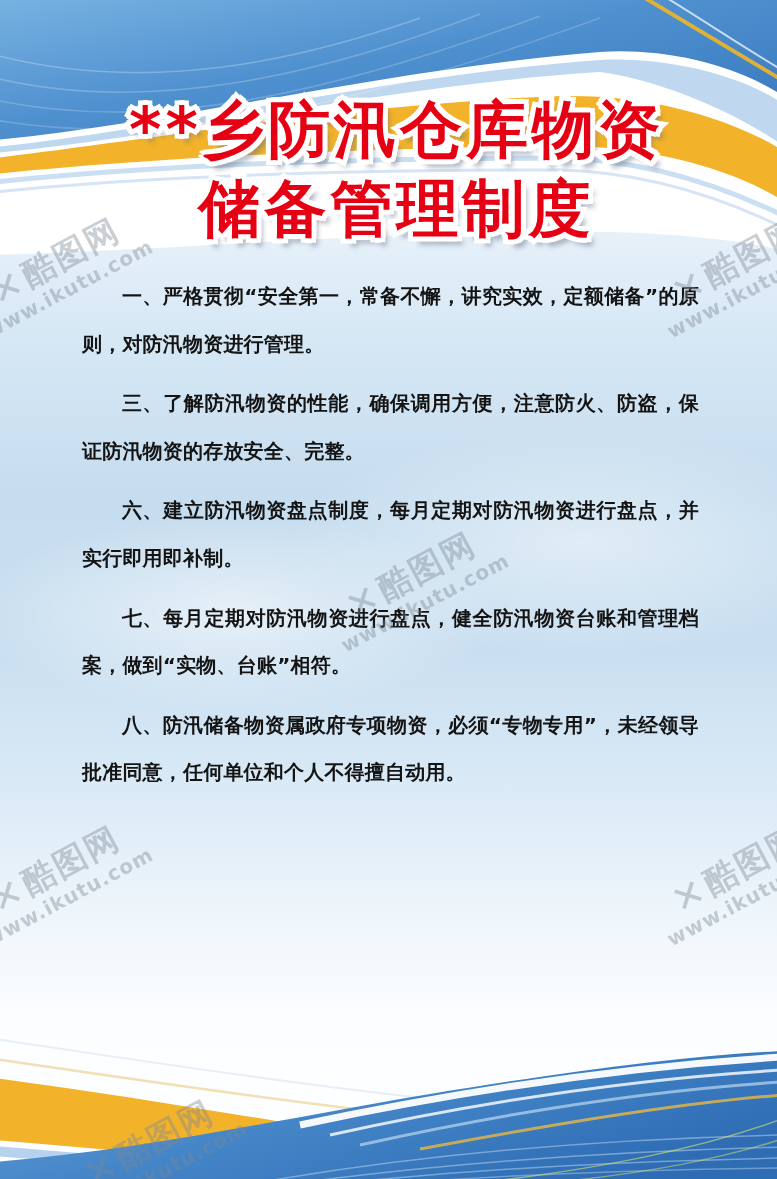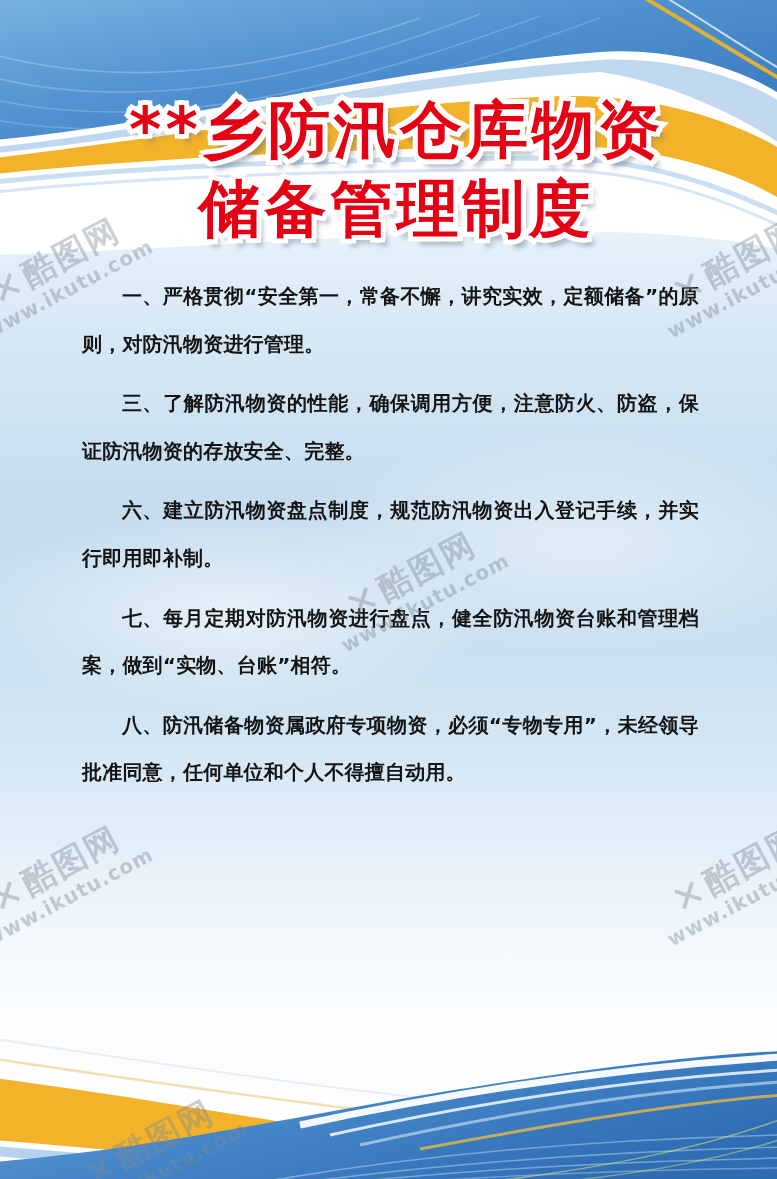--- a/index.html
+++ b/index.html
@@ -137,18 +137,18 @@
   </div>
 
   <div class="title-block">
     <span class="title-line" data-text="**乡防汛仓库物资">**乡防汛仓库物资</span>
     <span class="title-line" data-text="储备管理制度">储备管理制度</span>
   </div>
 
   <div class="rules">
     <p>一、严格贯彻“安全第一，常备不懈，讲究实效，定额储备”的原则，对防汛物资进行管理。</p>
     <p>三、了解防汛物资的性能，确保调用方便，注意防火、防盗，保证防汛物资的存放安全、完整。</p>
-    <p>六、建立防汛物资盘点制度，规范防汛物资出入登记手续，并实行即用即补制。</p>
+    <p>六、建立防汛物资盘点制度，每月定期对防汛物资进行盘点，并实行即用即补制。</p>
     <p>七、每月定期对防汛物资进行盘点，健全防汛物资台账和管理档案，做到“实物、台账”相符。</p>
     <p>八、防汛储备物资属政府专项物资，必须“专物专用”，未经领导批准同意，任何单位和个人不得擅自动用。</p>
   </div>
 
 </div>
 
 </body></html>

